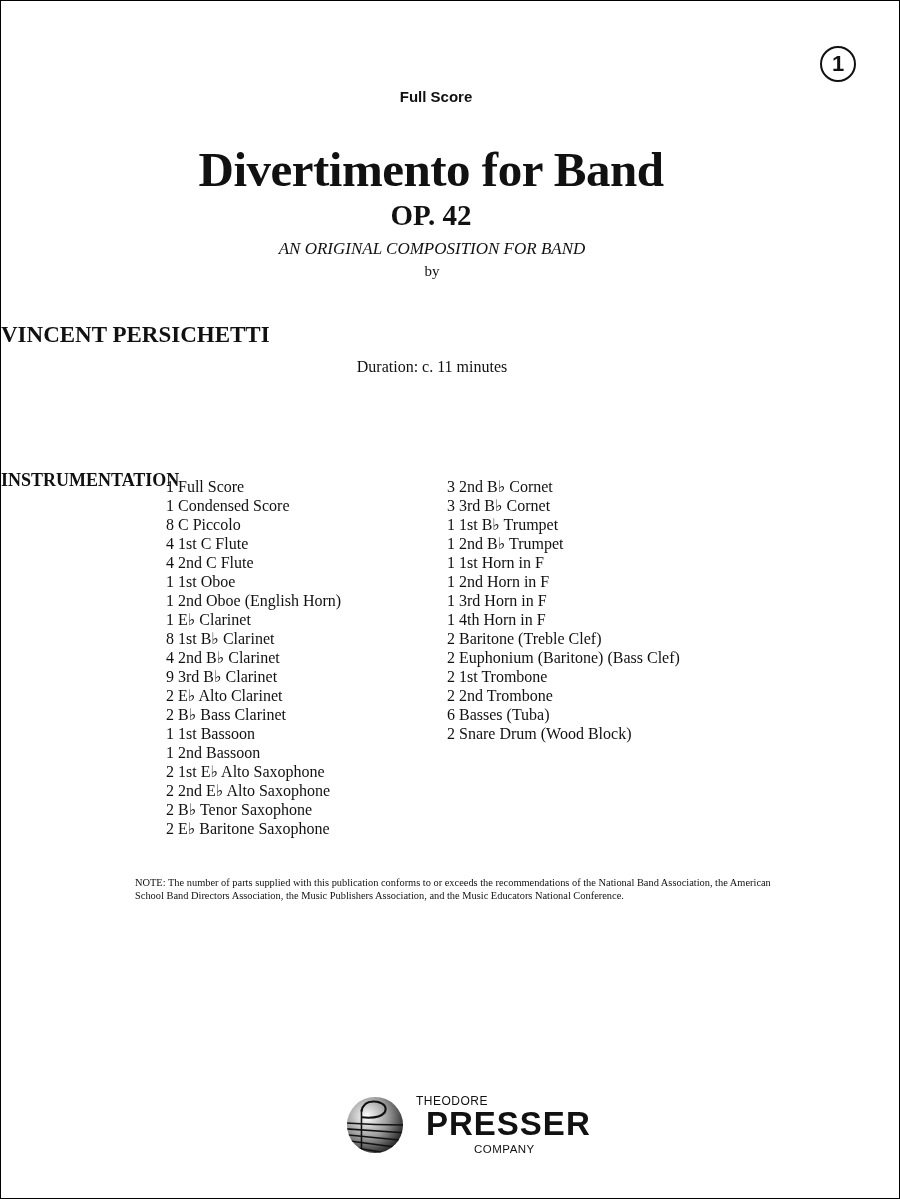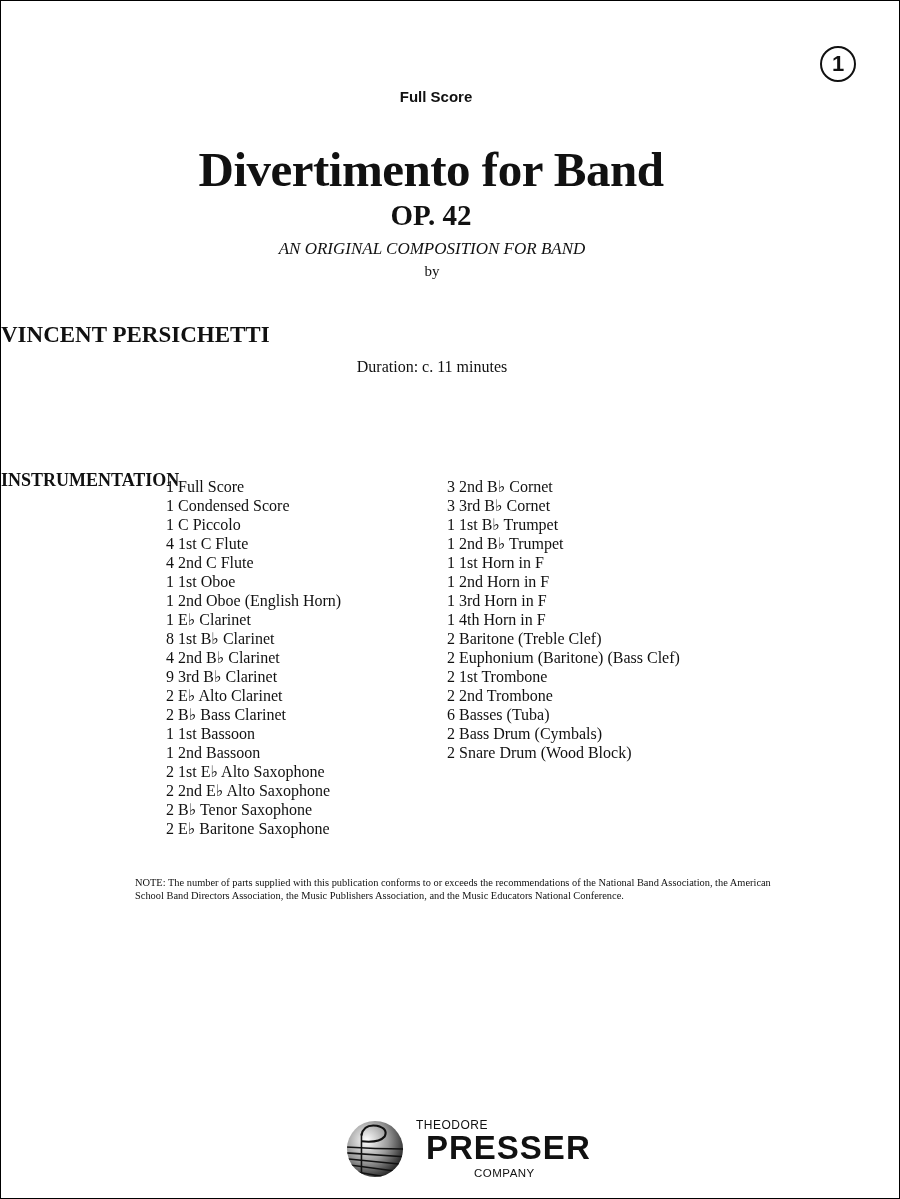--- a/index.html
+++ b/index.html
@@ -20,21 +20,21 @@
   .duration { top:357px; left:0; width:862px; text-align:center; font-size:16px; }
   .instr-heading { top:426px; left:0; width:862px; text-align:left; font-size:18px; font-weight:bold;margin-top:43px; }
 
   .col { top:476px; font-size:16px; line-height:19px; }
   .col-left { left:165px; }
   .col-right { left:446px; }
   .item { white-space:nowrap; height:19px; }
 
   .note { top:876px; left:134px; width:640px; font-size:10.4px; line-height:12.5px; }
 
-  .logo { left:345px; top:1090px; width:210px; height:70px;margin-top:24px; }
+  .logo { left:345px; top:1090px; width:210px; height:70px; }
   .logo-globe { position:absolute; left:0; top:5px; width:58px; height:58px; }
   .logo-theodore { position:absolute; left:70px; top:3px; font-size:12px; letter-spacing:0.5px; }
   .logo-presser { position:absolute; left:80px; top:14px; font-size:33px; font-weight:bold; letter-spacing:1px; }
   .logo-company { position:absolute; left:128px; top:52px; font-size:11.5px; letter-spacing:0.5px; }
 </style>
 </head>
 <body>
 
 <div class="page">
 
@@ -46,21 +46,21 @@
   <div class="abs subtitle serif">AN ORIGINAL COMPOSITION FOR BAND</div>
   <div class="abs by serif">by</div>
   <div class="abs composer serif">VINCENT PERSICHETTI</div>
   <div class="abs duration serif">Duration: c. 11 minutes</div>
 
   <div class="abs instr-heading serif">INSTRUMENTATION</div>
 
   <div class="abs col col-left serif">
     <div class="item">1 Full Score</div>
     <div class="item">1 Condensed Score</div>
-    <div class="item">1 C Piccolo</div>
+    <div class="item">8 C Piccolo</div>
     <div class="item">4 1st C Flute</div>
     <div class="item">4 2nd C Flute</div>
     <div class="item">1 1st Oboe</div>
     <div class="item">1 2nd Oboe (English Horn)</div>
     <div class="item">1 E♭ Clarinet</div>
     <div class="item">8 1st B♭ Clarinet</div>
     <div class="item">4 2nd B♭ Clarinet</div>
     <div class="item">9 3rd B♭ Clarinet</div>
     <div class="item">2 E♭ Alto Clarinet</div>
     <div class="item">2 B♭ Bass Clarinet</div>
@@ -79,21 +79,20 @@
     <div class="item">1 2nd B♭ Trumpet</div>
     <div class="item">1 1st Horn in F</div>
     <div class="item">1 2nd Horn in F</div>
     <div class="item">1 3rd Horn in F</div>
     <div class="item">1 4th Horn in F</div>
     <div class="item">2 Baritone (Treble Clef)</div>
     <div class="item">2 Euphonium (Baritone) (Bass Clef)</div>
     <div class="item">2 1st Trombone</div>
     <div class="item">2 2nd Trombone</div>
     <div class="item">6 Basses (Tuba)</div>
-    <div class="item">2 Bass Drum (Cymbals)</div>
     <div class="item">2 Snare Drum (Wood Block)</div>
   </div>
 
   <div class="abs note serif">NOTE: The number of parts supplied with this publication conforms to or exceeds the recommendations of the National Band Association, the American School Band Directors Association, the Music Publishers Association, and the Music Educators National Conference.</div>
 
   <div class="abs logo">
     <svg class="logo-globe" viewBox="0 0 60 60">
       <defs>
         <radialGradient id="g1" cx="35%" cy="35%" r="70%">
           <stop offset="0%" stop-color="#ffffff"></stop>

